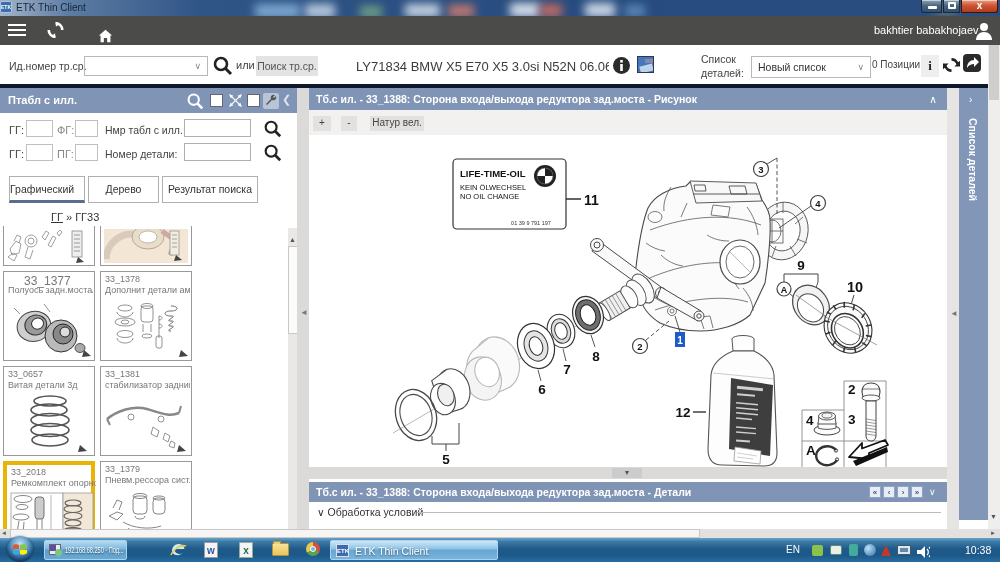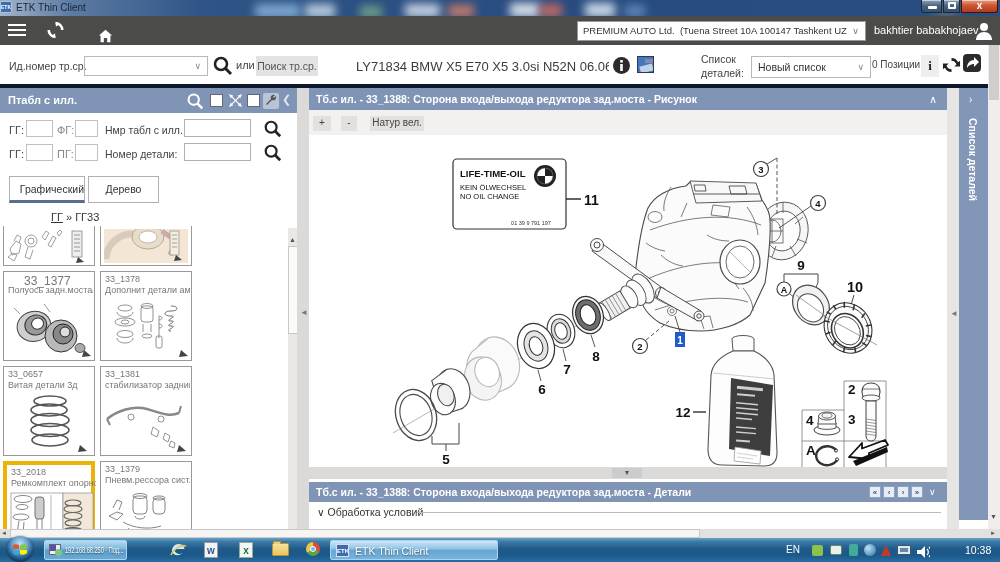--- a/index.html
+++ b/index.html
@@ -37,21 +37,20 @@
   <div class="abs" style="left:8px;top:8px;width:18px;height:2px;background:#fff;box-shadow:0 5px #fff,0 10px #fff;"></div>
   <svg class="abs" style="left:47px;top:6px;" width="17" height="16" viewBox="0 0 17 16">
       <path d="M8.5 1.2 A6.8 6.8 0 0 1 15.3 8" fill="none" stroke="#fff" stroke-width="2.6"></path>
       <path d="M8.5 14.8 A6.8 6.8 0 0 1 1.7 8" fill="none" stroke="#fff" stroke-width="2.6"></path>
       <path d="M8.9 0 l4.2 1.4 -4.2 3.4z" fill="#fff"></path>
       <path d="M8.1 16 l-4.2-1.4 4.2-3.4z" fill="#fff"></path>
     </svg>
   <svg class="abs" style="left:98px;top:13px;" width="15" height="14" viewBox="0 0 18 17">
       <path d="M9 1 1 8h2v8h4v-5h4v5h4V8h2z" fill="#fff"></path>
     </svg>
-  <div class="abs" style="left:577px;top:5px;width:289px;height:20px;background:#fff;border:1px solid #999;font-size:9.5px;color:#333;line-height:18px;padding-left:5px;white-space:nowrap;overflow:hidden;">PREMIUM AUTO Ltd.&nbsp; (Tuena Street 10A 100147 Tashkent UZ&nbsp;&nbsp;<span style="color:#777;font-size:9px;">∨</span></div>
   <div class="abs" style="left:874px;top:8px;font-size:11px;color:#fff;">bakhtier babakhojaev</div>
   <svg class="abs" style="left:975px;top:5px;" width="18" height="19" viewBox="0 0 18 19">
       <circle cx="9" cy="6" r="4" fill="#fff"></circle>
       <path d="M1 19c0-5 3.5-8 8-8s8 3 8 8z" fill="#fff"></path>
     </svg>
 </div>
 
 <div class="abs" id="row2" style="left:0;top:45px;width:1000px;height:43px;background:#fff;border-bottom:4px solid #0f172a;">
   <div class="abs" style="left:9px;top:15px;font-size:10.5px;color:#444;">Ид.номер тр.ср.</div>
   <div class="abs" style="left:84px;top:11px;width:124px;height:20px;border:1px solid #b8b8b8;">
@@ -123,22 +122,23 @@
   <div class="abs" style="left:26px;top:56px;width:27px;height:17px;border:1px solid #c0c0c0;"></div>
   <div class="abs" style="left:57px;top:60px;font-size:11px;color:#888;">ПГ:</div>
   <div class="abs" style="left:75px;top:56px;width:23px;height:17px;border:1px solid #c0c0c0;"></div>
   <div class="abs" style="left:105px;top:60px;font-size:10.5px;color:#444;">Номер детали:</div>
   <div class="abs" style="left:184px;top:55px;width:67px;height:18px;border:1px solid #b0b0b0;"></div>
   <svg class="abs" style="left:263px;top:55px;" width="19" height="19" viewBox="0 0 21 21">
       <circle cx="9" cy="9" r="6" fill="none" stroke="#222" stroke-width="2.4"></circle>
       <line x1="13.5" y1="13.5" x2="19" y2="19" stroke="#222" stroke-width="3"></line>
     </svg>
 
-  <div class="abs" style="left:9px;top:88px;width:76px;height:27px;border:1px solid #b0b0b0;border-bottom:3px solid #5a6d8c;background:#fff;font-size:10.5px;color:#333;text-align:right;line-height:24px;">Графический</div>
+  <div class="abs" style="left:9px;top:88px;width:76px;height:27px;border:1px solid #b0b0b0;border-bottom:3px solid #5a6d8c;background:#fff;font-size:10.5px;color:#333;text-align:left;line-height:24px;">Графический</div>
   <div class="abs" style="left:88px;top:88px;width:71px;height:27px;border:1px solid #b0b0b0;background:#fff;font-size:10.5px;color:#333;text-align:center;line-height:25px;">Дерево</div>
+  <div class="abs" style="left:162px;top:88px;width:96px;height:27px;border:1px solid #b0b0b0;background:#fff;font-size:10.5px;color:#333;text-align:center;line-height:25px;">Результат поиска</div>
   <div class="abs" style="left:11px;top:123px;font-size:11px;color:#333;margin-left:40px;"><u>ГГ</u> » ГГ33</div>
 
   <div class="abs" id="lgrid" style="left:0;top:138px;width:288px;height:303px;overflow:hidden;">
 
     <div class="abs" style="left:3px;top:-50px;width:92px;height:90px;border:1px solid #999;background:#fff;">
       <svg class="abs" style="left:0;top:52px;" width="90" height="36" viewBox="0 0 90 36">
         <g stroke="#888" fill="none" stroke-width="0.8">
         <path d="M6 20l6-8 5 3-2 9-7 2z"></path>
             <path d="M10 12l3-6 4 2-2 6"></path>
             <path d="M4 28l5-4 4 2-3 6z"></path>

